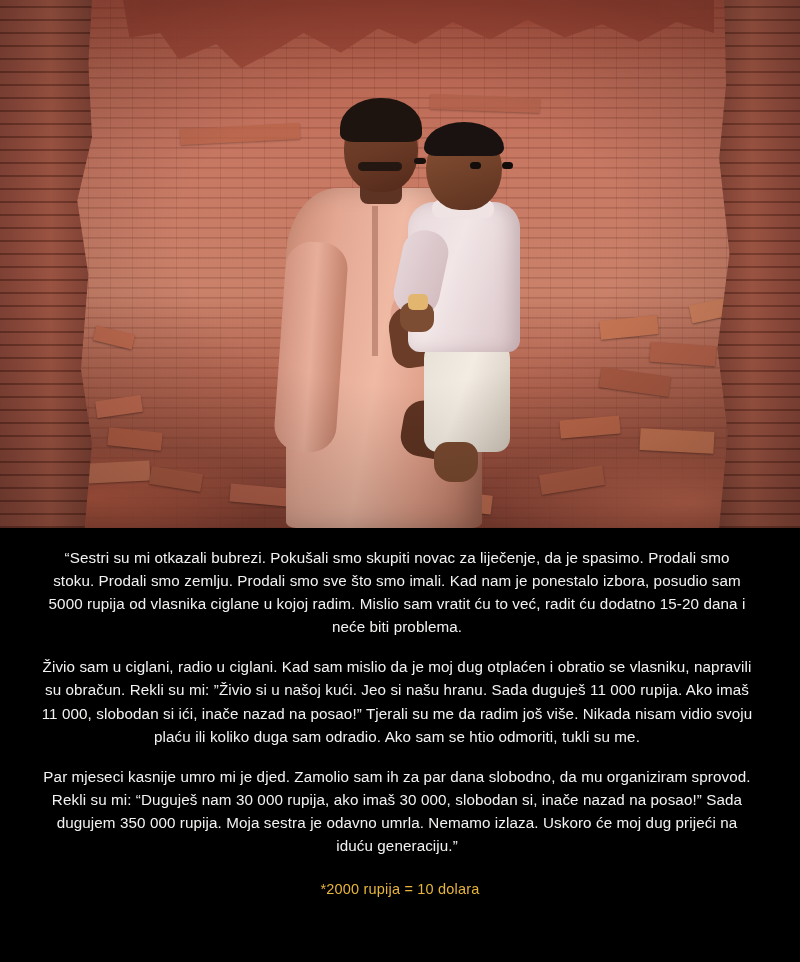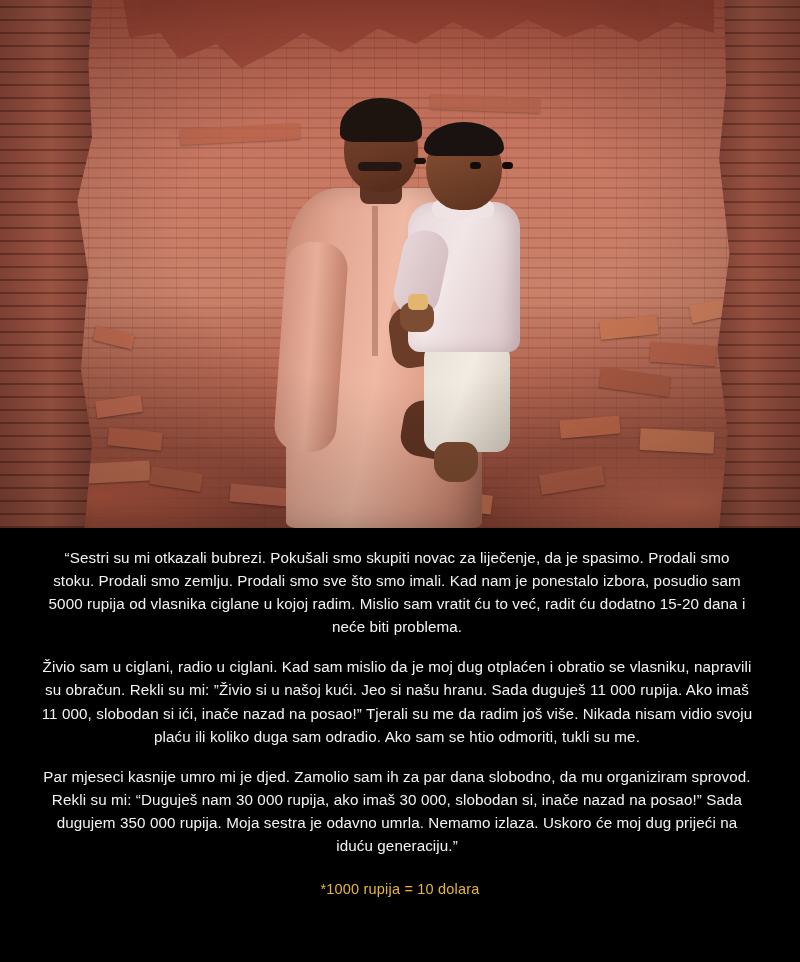--- a/index.html
+++ b/index.html
@@ -436,16 +436,16 @@
       <div class="child-hair"></div>
     </div>
 
     <div class="photo-vignette"></div>
   </div>
 
   <div class="caption">
     <p class="para p1">“Sestri su mi otkazali bubrezi. Pokušali smo skupiti novac za liječenje, da je spasimo. Prodali smo stoku. Prodali smo zemlju. Prodali smo sve što smo imali. Kad nam je ponestalo izbora, posudio sam 5000 rupija od vlasnika ciglane u kojoj radim. Mislio sam vratit ću to već, radit ću dodatno 15-20 dana i neće biti problema.</p>
     <p class="para p2">Živio sam u ciglani, radio u ciglani. Kad sam mislio da je moj dug otplaćen i obratio se vlasniku, napravili su obračun. Rekli su mi: ”Živio si u našoj kući. Jeo si našu hranu. Sada duguješ 11 000 rupija. Ako imaš 11 000, slobodan si ići, inače nazad na posao!” Tjerali su me da radim još više. Nikada nisam vidio svoju plaću ili koliko duga sam odradio. Ako sam se htio odmoriti, tukli su me.</p>
     <p class="para p3">Par mjeseci kasnije umro mi je djed. Zamolio sam ih za par dana slobodno, da mu organiziram sprovod. Rekli su mi: “Duguješ nam 30 000 rupija, ako imaš 30 000, slobodan si, inače nazad na posao!” Sada dugujem 350 000 rupija. Moja sestra je odavno umrla. Nemamo izlaza. Uskoro će moj dug prijeći na iduću generaciju.”</p>
-    <div class="footnote">*1000 rupija = 10 dolara</div>
+    <div class="footnote">*2000 rupija = 10 dolara</div>
   </div>
 
 </div>
 
 </body></html>

